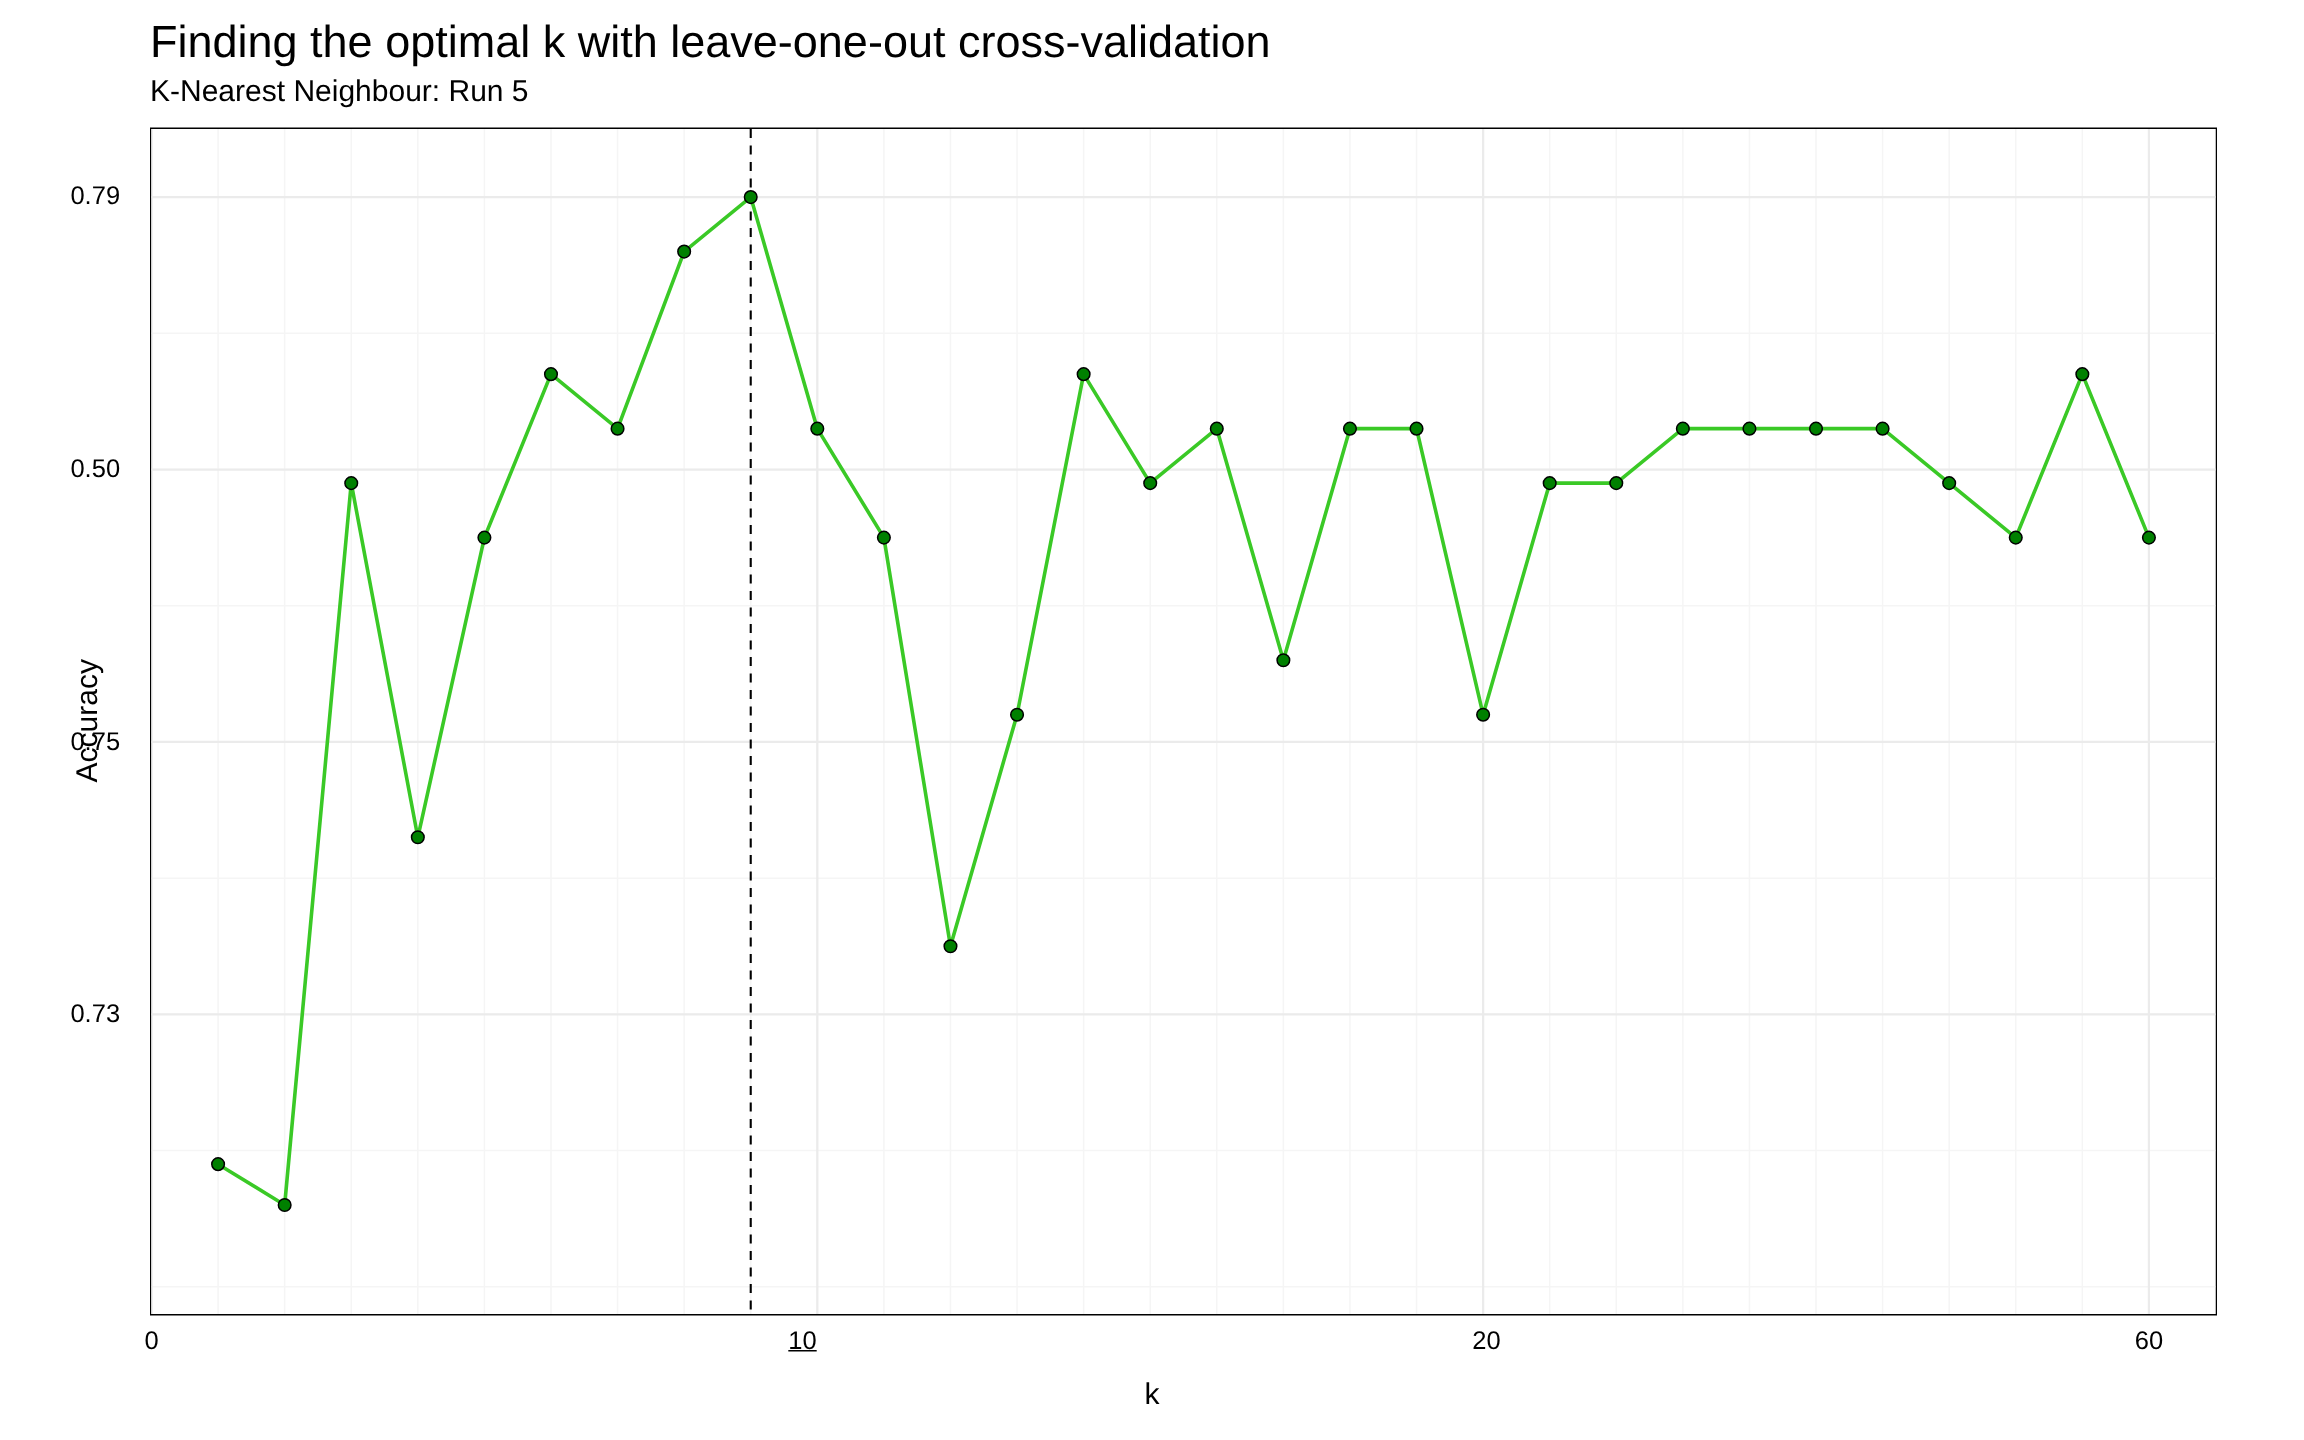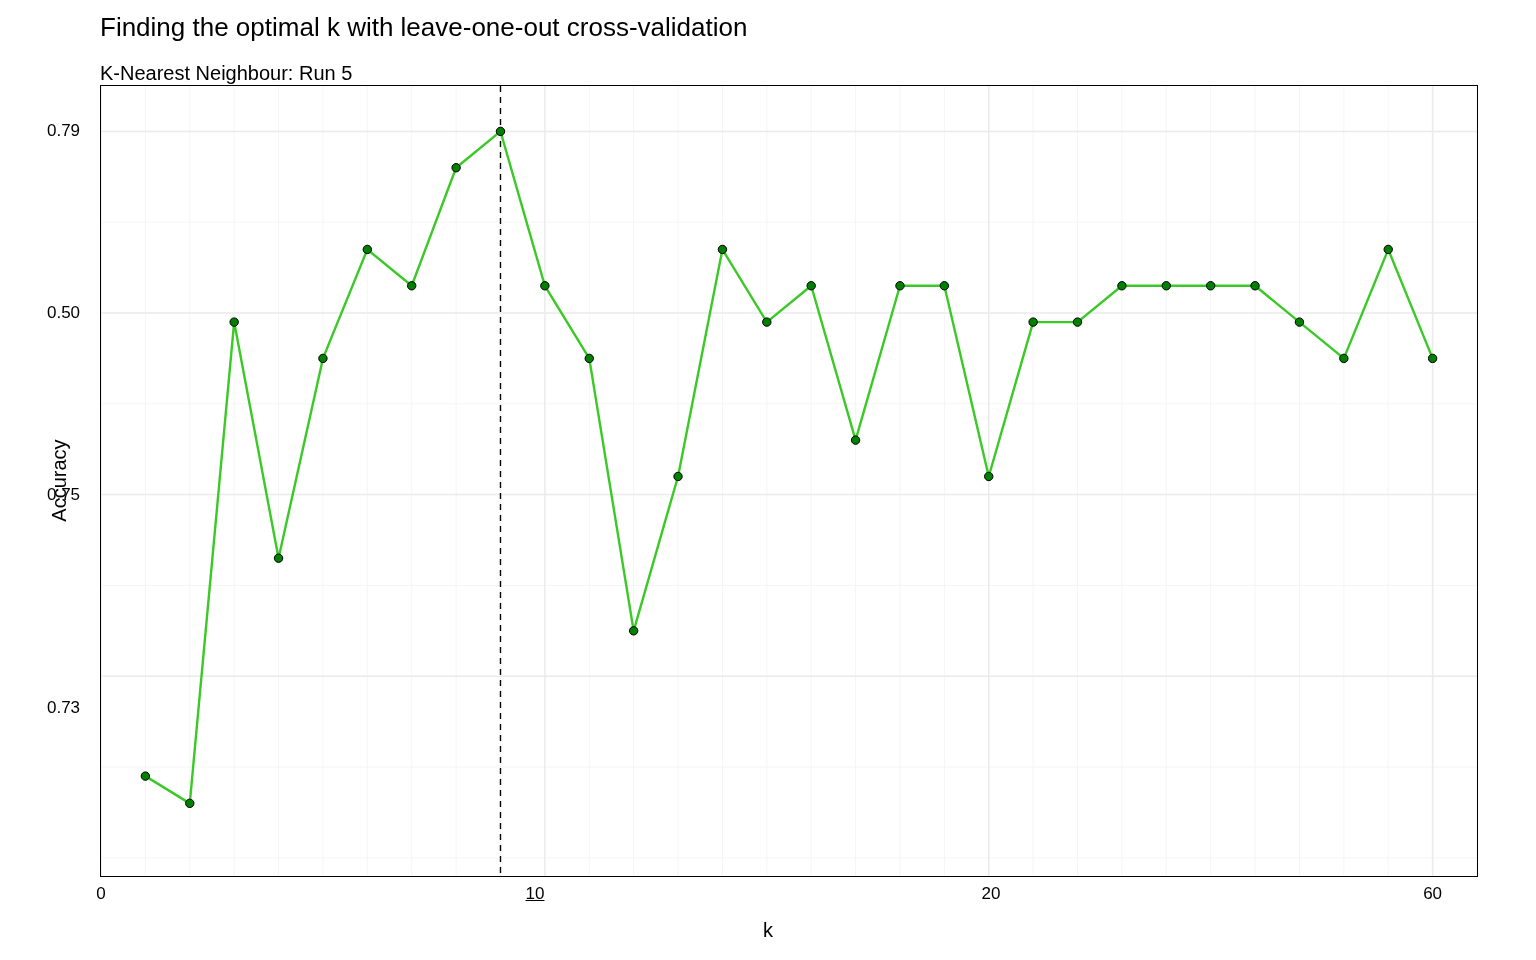--- a/index.html
+++ b/index.html
@@ -12,30 +12,29 @@
   .chart-wrap {
     position: relative;
     width: 1536px;
     height: 960px;
     background: #ffffff;
   }
   .title {
     position: absolute;
     left: 100px;
     top: 12px;
-    font-size: 26px;
+    font-size: 30px;
     font-weight: 500;
   }
   .subtitle {
     position: absolute;
     left: 100px;
     top: 50px;
     font-size: 20px;
     font-weight: 400;
-    margin-top: 12px;
   }
   .panel {
     position: absolute;
     left: 100px;
     top: 85px;
     width: 1378px;
     height: 792px;
     background: #ffffff;
     border: 1px solid #000;
     box-sizing: border-box;
@@ -176,19 +175,19 @@
   </div>
   <div class="x-axis-label">
     <span>k</span>
   </div>
 
   <div id="tick-labels">
       <div class="tick-label-x" style="left: 101px;">0</div>
       <div class="tick-label-x" style="left: 535px; text-decoration: underline;">10</div>
       <div class="tick-label-x" style="left: 991px;">20</div>
       <div class="tick-label-x" style="left: 1432.61px;">60</div>
-      <div class="tick-label-y" style="top: 676.23px; margin-top: 32px;">0.73</div>
+      <div class="tick-label-y" style="top: 676.23px;">0.73</div>
       <div class="tick-label-y" style="top: 494.621px;">0.75</div>
       <div class="tick-label-y" style="top: 313.011px;">0.50</div>
       <div class="tick-label-y" style="top: 131.402px;">0.79</div>
     </div>
 
 </div>
 
 </body></html>

